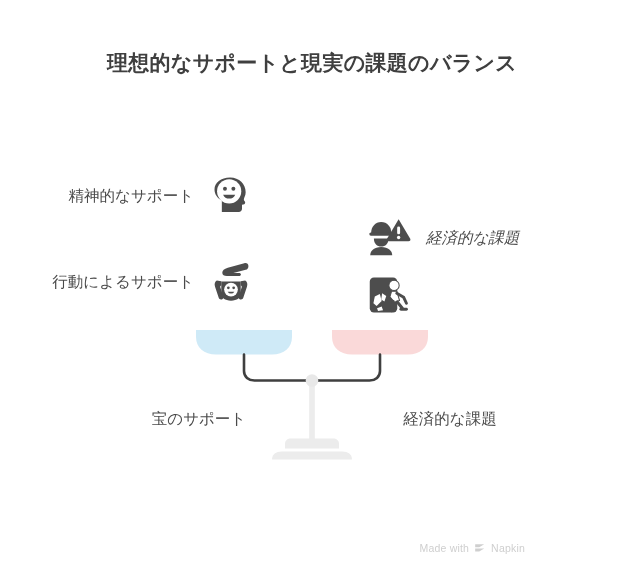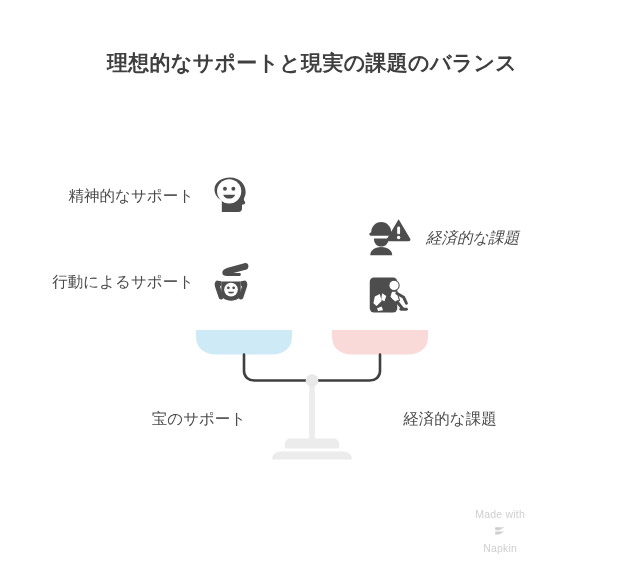--- a/index.html
+++ b/index.html
@@ -98,21 +98,20 @@
   .watermark {
     position: absolute;
     right: 22px;
     bottom: 22px;
     display: flex;
     align-items: center;
     gap: 5px;
     font-size: 10.5px;
     color: #cfcfcf;
     letter-spacing: 0.2px;
-    flex-direction: column;
   }
   .watermark .wm-logo { display: block; }
 </style>
 </head>
 <body>
 
 <div id="stage">
 
   <div class="title">理想的なサポートと現実の課題のバランス</div>
 

